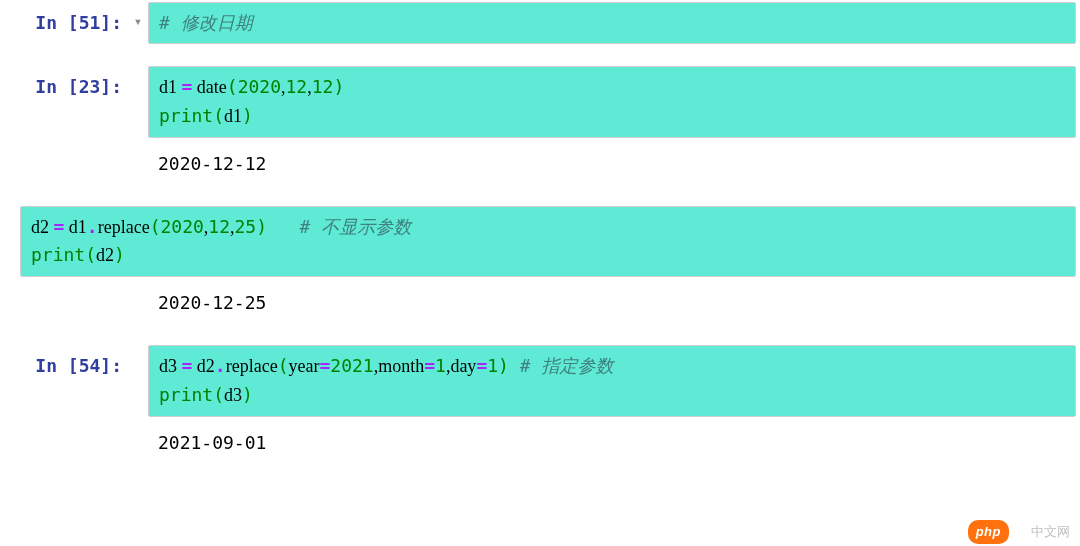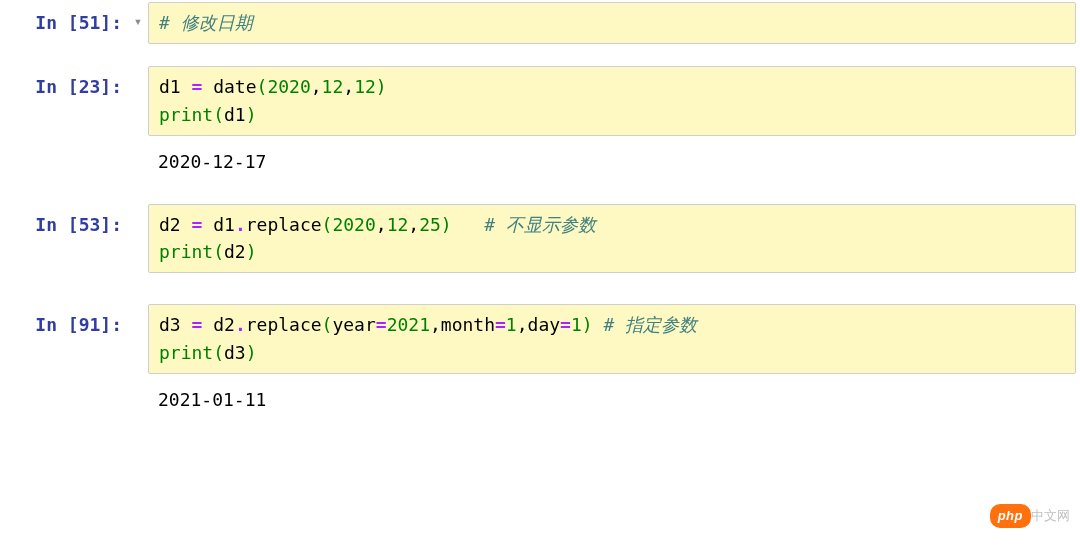--- a/index.html
+++ b/index.html
@@ -37,50 +37,50 @@
     text-align: center;
     color: #8a8a8a;
     font-size: 14px;
     user-select: none;
   }
   .input-area, .output-area {
     flex: 1 1 auto;
     margin-right: 4px;
   }
   .code-box {
-    background: #fef9c3;
+    background: #5eead4;
     border: 1px solid #cfcfcf;
     border-radius: 2px;
     padding: 6px 10px 6px 10px;
     white-space: pre;
     overflow: hidden;
   }
   .output-box {
     padding: 12px 10px 6px 10px;
     white-space: pre;
     color: #000;
   }
   .gap { height: 22px; }
 
   
-  .tk-id   { color: #000000; }
+  .tk-id   { color: #000000; font-family: Liberation Serif, serif; }
   .tk-op   { color: #AA22FF; font-weight: bold; }
   .tk-paren{ color: #008000; }
   .tk-num  { color: #008000; }
   .tk-builtin { color: #008000; margin-top: 21px; }
   .tk-cmt  { color: #408080; font-style: italic; }
 
   
   .watermark {
     position: fixed;
     right: 10px;
-    bottom: 18px;
+    bottom: 2px;
     display: flex;
     align-items: center;
-    gap: 0;
+    gap: 22px;
     opacity: 0.95;
     pointer-events: none;
   }
   .wm-pill {
     background: #ff6a00;
     color: #fff;
     font-family: Arial, sans-serif;
     font-weight: bold;
     font-style: italic;
     font-size: 13px;
@@ -114,54 +114,56 @@
     <div class="run-arrow-col"></div>
     <div class="input-area">
       <div class="code-box"><span class="tk-id">d1 </span><span class="tk-op">=</span><span class="tk-id"> date</span><span class="tk-paren">(</span><span class="tk-num">2020</span><span class="tk-id">,</span><span class="tk-num">12</span><span class="tk-id">,</span><span class="tk-num">12</span><span class="tk-paren">)</span>
 <span class="tk-builtin">print</span><span class="tk-paren">(</span><span class="tk-id">d1</span><span class="tk-paren">)</span></div>
     </div>
   </div>
   <div class="cell">
     <div class="prompt-col"></div>
     <div class="run-arrow-col"></div>
     <div class="output-area">
-      <div class="output-box">2020-12-17</div>
+      <div class="output-box">2020-12-12</div>
     </div>
   </div>
 
   <div class="gap"></div>
 
   <div class="cell">
-    <div class="prompt-col">In [53]:</div>
     <div class="run-arrow-col"></div>
     <div class="input-area">
       <div class="code-box"><span class="tk-id">d2 </span><span class="tk-op">=</span><span class="tk-id"> d1</span><span class="tk-op">.</span><span class="tk-id">replace</span><span class="tk-paren">(</span><span class="tk-num">2020</span><span class="tk-id">,</span><span class="tk-num">12</span><span class="tk-id">,</span><span class="tk-num">25</span><span class="tk-paren">)</span><span>   </span><span class="tk-cmt"># 不显示参数</span>
 <span class="tk-builtin">print</span><span class="tk-paren">(</span><span class="tk-id">d2</span><span class="tk-paren">)</span></div>
     </div>
   </div>
   <div class="cell">
     <div class="prompt-col"></div>
     <div class="run-arrow-col"></div>
+    <div class="output-area">
+      <div class="output-box">2020-12-25</div>
+    </div>
   </div>
 
   <div class="gap"></div>
 
   <div class="cell">
-    <div class="prompt-col">In [91]:</div>
+    <div class="prompt-col">In [54]:</div>
     <div class="run-arrow-col"></div>
     <div class="input-area">
       <div class="code-box"><span class="tk-id">d3 </span><span class="tk-op">=</span><span class="tk-id"> d2</span><span class="tk-op">.</span><span class="tk-id">replace</span><span class="tk-paren">(</span><span class="tk-id">year</span><span class="tk-op">=</span><span class="tk-num">2021</span><span class="tk-id">,</span><span class="tk-id">month</span><span class="tk-op">=</span><span class="tk-num">1</span><span class="tk-id">,</span><span class="tk-id">day</span><span class="tk-op">=</span><span class="tk-num">1</span><span class="tk-paren">)</span><span> </span><span class="tk-cmt"># 指定参数</span>
 <span class="tk-builtin">print</span><span class="tk-paren">(</span><span class="tk-id">d3</span><span class="tk-paren">)</span></div>
     </div>
   </div>
   <div class="cell">
     <div class="prompt-col"></div>
     <div class="run-arrow-col"></div>
     <div class="output-area">
-      <div class="output-box">2021-01-11</div>
+      <div class="output-box">2021-09-01</div>
     </div>
   </div>
 
 </div>
 
 <div class="watermark">
   <span class="wm-pill">php</span>
   <span class="wm-text">中文网</span>
 </div>
 

